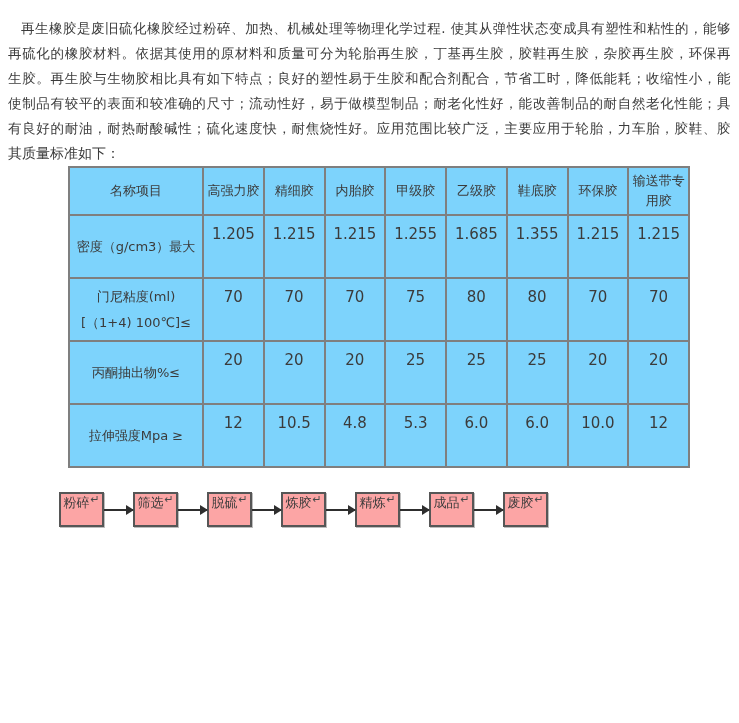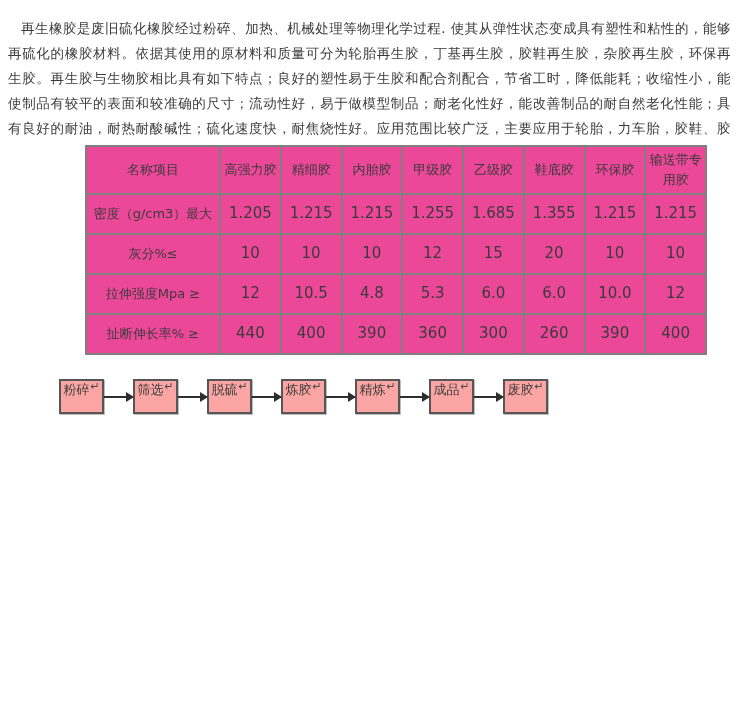--- a/index.html
+++ b/index.html
@@ -25,39 +25,39 @@
     overflow: hidden;
     letter-spacing: 0.5px;
   }
 
   .standards-label { font-size: 14px; line-height: 18px; margin-top: 3px; }
 
   table.std {
     border-collapse: collapse;
     table-layout: fixed;
     width: 622px;
-    margin: 4px 0 0 77px;
-    background: #ec4899;
+    margin: 4px 0 0 60px;
+    background: #7dd3fc;
     padding-left: 7px;
   }
   table.std th, table.std td {
     border: 2px solid #7f7f7f;
     font-weight: normal;
     text-align: center;
     padding: 0 2px;
   }
   table.std th {
     height: 48px;
     font-size: 13px;
     line-height: 20px;
     vertical-align: middle;
   }
   table.std th.corner { width: 134px; }
   table.std td.label {
-    height: 40px;
+    height: 63px;
     font-size: 13px;
     line-height: 26px;
     vertical-align: middle;
   }
   table.std td.val {
     font-size: 15px;
     vertical-align: top;
     padding-top: 9px;
   }
 
@@ -102,20 +102,21 @@
   }
 </style>
 </head>
 <body>
 
 <div class="page">
 
 
   <p class="intro">再生橡胶是废旧硫化橡胶经过粉碎、加热、机械处理等物理化学过程. 使其从弹性状态变成具有塑性和粘性的，能够再硫化的橡胶材料。依据其使用的原材料和质量可分为轮胎再生胶，丁基再生胶，胶鞋再生胶，杂胶再生胶，环保再生胶。再生胶与生物胶相比具有如下特点；良好的塑性易于生胶和配合剂配合，节省工时，降低能耗；收缩性小，能使制品有较平的表面和较准确的尺寸；流动性好，易于做模型制品；耐老化性好，能改善制品的耐自然老化性能；具有良好的耐油，耐热耐酸碱性；硫化速度快，耐焦烧性好。应用范围比较广泛，主要应用于轮胎，力车胎，胶鞋、胶管、胶带、胶板等，和胶粉在涂料，油毡，冷粘卷材及铺路方面，也得到了应用。</p>
 
+  <div class="standards-label">其质量标准如下：</div>
 
   <table class="std">
     <thead>
       <tr id="thead-row">
           <th class="corner">名称项目</th>
           <th>高强力胶</th>
           <th>精细胶</th>
           <th>内胎胶</th>
           <th>甲级胶</th>
           <th>乙级胶</th>
@@ -130,52 +131,52 @@
           <td class="val">1.205</td>
           <td class="val">1.215</td>
           <td class="val">1.215</td>
           <td class="val">1.255</td>
           <td class="val">1.685</td>
           <td class="val">1.355</td>
           <td class="val">1.215</td>
           <td class="val">1.215</td>
         </tr>
         <tr>
-          <td class="label">灰分%≤</td>
-          <td class="val">10</td>
-          <td class="val">10</td>
-          <td class="val">10</td>
-          <td class="val">12</td>
-          <td class="val">15</td>
-          <td class="val">20</td>
-          <td class="val">10</td>
-          <td class="val">10</td>
+          <td class="label">门尼粘度(ml)[（1+4) 100℃]≤</td>
+          <td class="val">70</td>
+          <td class="val">70</td>
+          <td class="val">70</td>
+          <td class="val">75</td>
+          <td class="val">80</td>
+          <td class="val">80</td>
+          <td class="val">70</td>
+          <td class="val">70</td>
+        </tr>
+        <tr>
+          <td class="label">丙酮抽出物%≤</td>
+          <td class="val">20</td>
+          <td class="val">20</td>
+          <td class="val">20</td>
+          <td class="val">25</td>
+          <td class="val">25</td>
+          <td class="val">25</td>
+          <td class="val">20</td>
+          <td class="val">20</td>
         </tr>
         <tr>
           <td class="label">拉伸强度Mpa ≥</td>
           <td class="val">12</td>
           <td class="val">10.5</td>
           <td class="val">4.8</td>
           <td class="val">5.3</td>
           <td class="val">6.0</td>
           <td class="val">6.0</td>
           <td class="val">10.0</td>
           <td class="val">12</td>
         </tr>
-        <tr>
-          <td class="label">扯断伸长率% ≥</td>
-          <td class="val">440</td>
-          <td class="val">400</td>
-          <td class="val">390</td>
-          <td class="val">360</td>
-          <td class="val">300</td>
-          <td class="val">260</td>
-          <td class="val">390</td>
-          <td class="val">400</td>
-        </tr>
       </tbody>
   </table>
 
 
   <div class="flow" id="flow-row">
       <div class="flow-box">
         <span>粉碎</span>
         <span class="ret">↵</span>
       </div>
       <div class="flow-arrow"></div>

